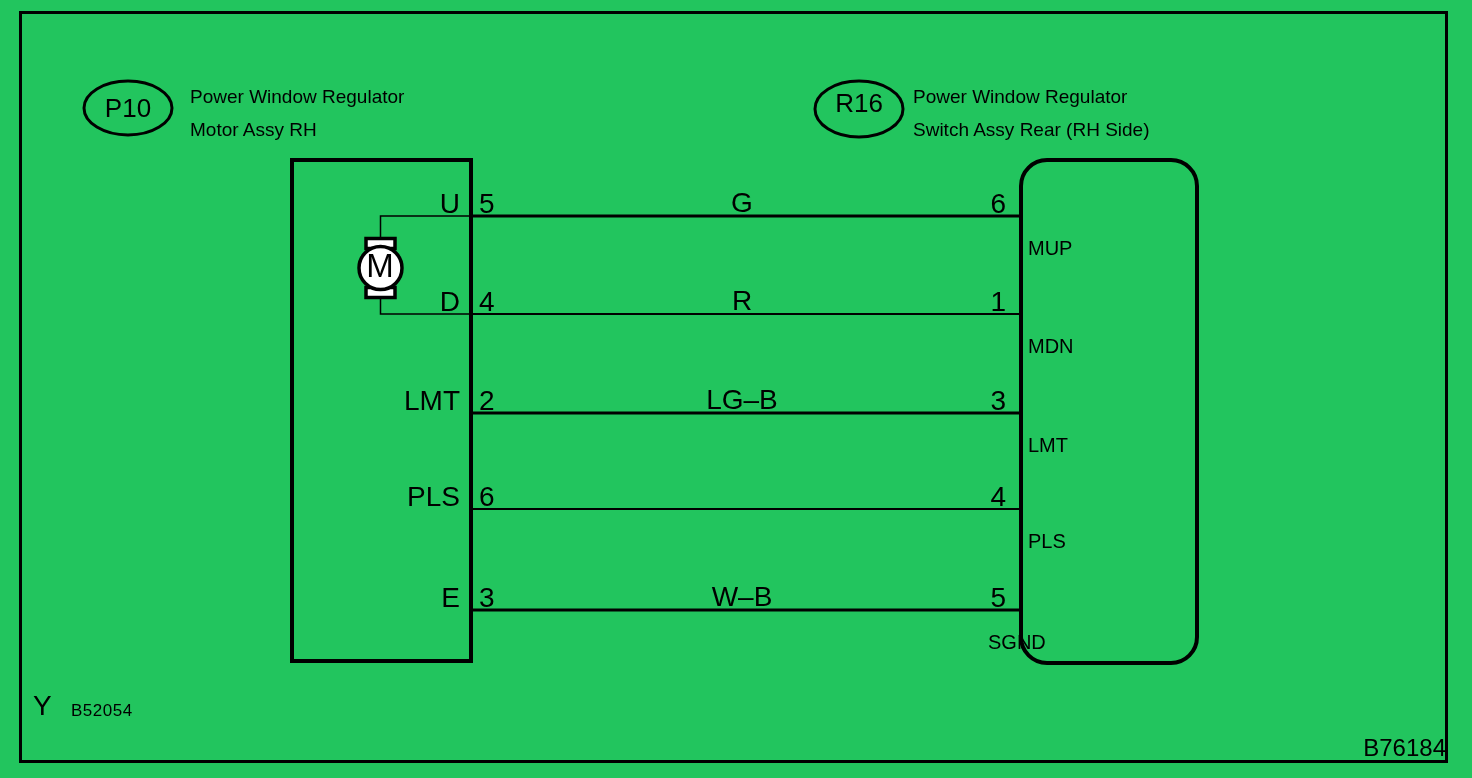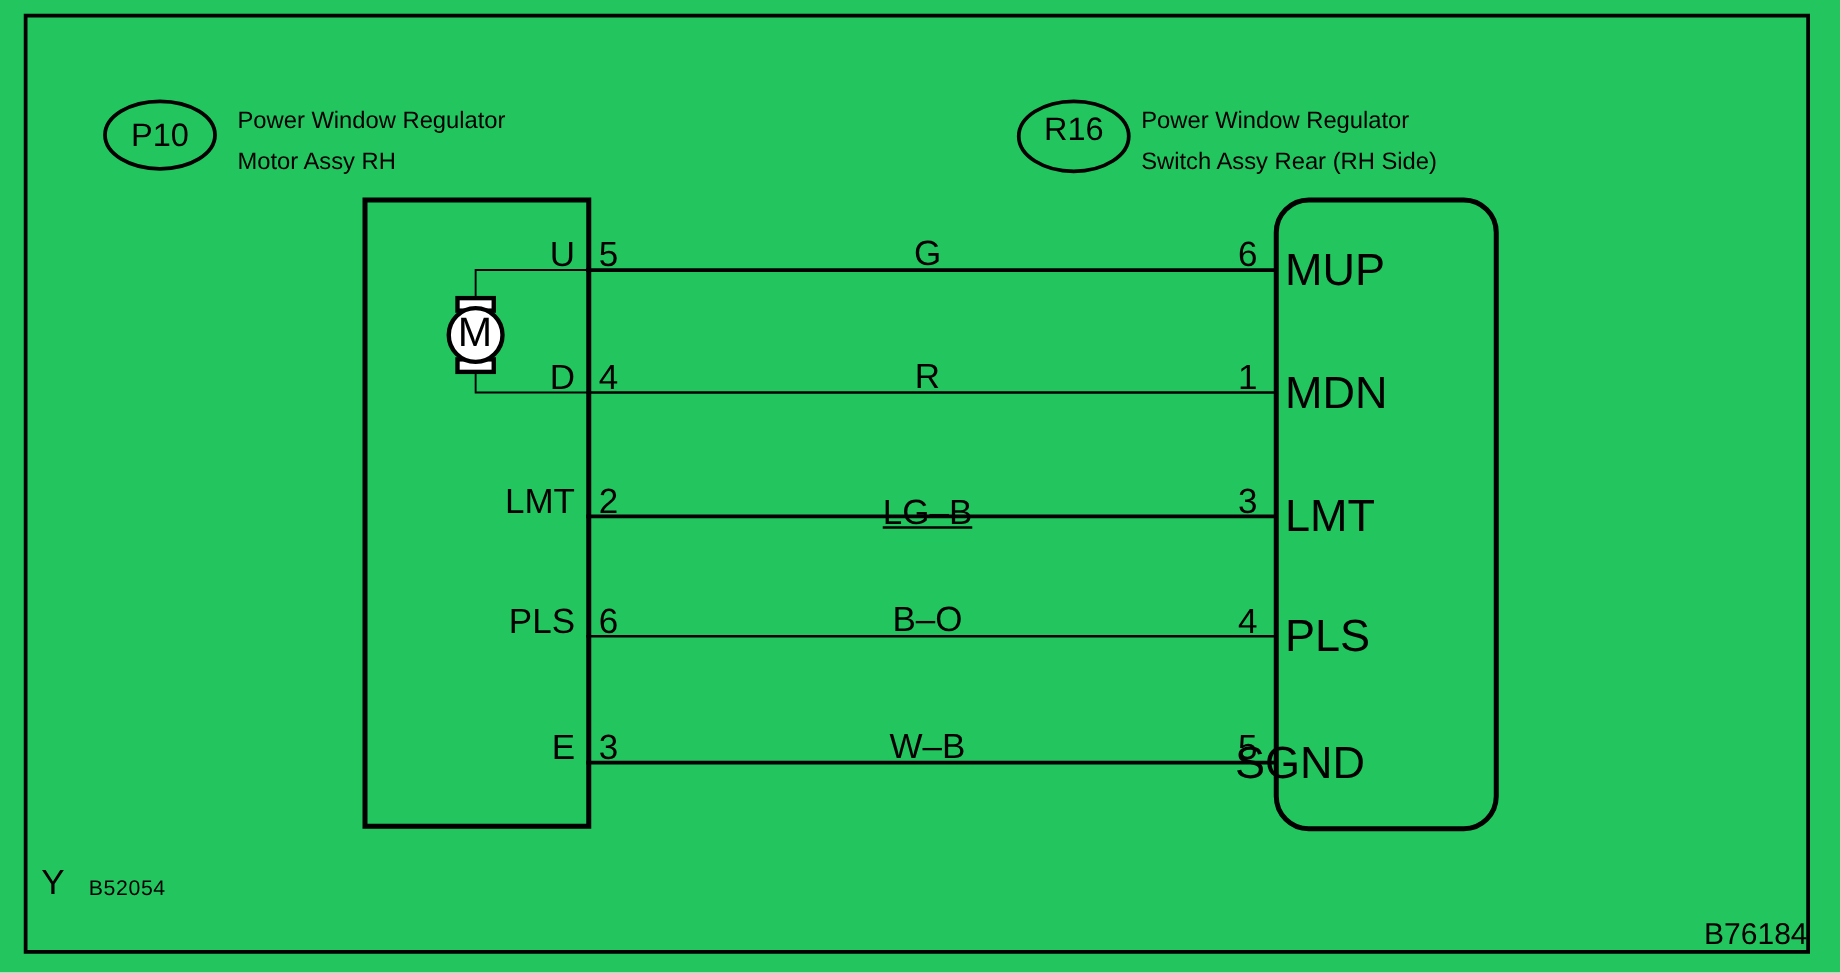--- a/index.html
+++ b/index.html
@@ -21,21 +21,21 @@
   .pin-label-left{
     width:168px;text-align:right;
     font-size:28px;line-height:28px;
   }
   .pin-num{font-size:28px;line-height:28px;}
   .pin-num-right{width:156px;text-align:right;}
   .wire-label{
     left:467px;width:550px;text-align:center;
     font-size:28px;line-height:28px;
   }
-  .pin-label-right{font-size:36px;line-height:28px;}
+  .pin-label-right{font-size:20px;line-height:28px;margin-top:32px;}
   .motor-m{
     width:40px;text-align:center;
     font-size:33px;line-height:30px;
   }
   .foot-big{font-size:28px;line-height:28px;}
   .foot-code{font-size:17px;line-height:19px;letter-spacing:.5px;}
   .foot-code-right{font-size:24px;line-height:20px;}
 </style>
 </head>
 <body>
@@ -91,27 +91,26 @@
   <div class="abs pin-label-right" style="left:1028px;top:202px;">MUP</div>
 
   <div class="abs pin-label-left" style="left:292px;top:288px;">D</div>
   <div class="abs pin-num" style="left:479px;top:288px;">4</div>
   <div class="abs wire-label" style="top:287px;">R</div>
   <div class="abs pin-num pin-num-right" style="left:850px;top:288px;">1</div>
   <div class="abs pin-label-right" style="left:1028px;top:300px;">MDN</div>
 
   <div class="abs pin-label-left" style="left:292px;top:387px;">LMT</div>
   <div class="abs pin-num" style="left:479px;top:387px;">2</div>
-  <div class="abs wire-label" style="top:396px;text-decoration:underline;">LG–B</div>
+  <div class="abs wire-label" style="top:386px;">LG–B</div>
   <div class="abs pin-num pin-num-right" style="left:850px;top:387px;">3</div>
   <div class="abs pin-label-right" style="left:1028px;top:399px;">LMT</div>
 
   <div class="abs pin-label-left" style="left:292px;top:483px;">PLS</div>
   <div class="abs pin-num" style="left:479px;top:483px;">6</div>
-  <div class="abs wire-label" style="top:482px;">B–O</div>
   <div class="abs pin-num pin-num-right" style="left:850px;top:483px;">4</div>
   <div class="abs pin-label-right" style="left:1028px;top:495px;">PLS</div>
 
   <div class="abs pin-label-left" style="left:292px;top:584px;">E</div>
   <div class="abs pin-num" style="left:479px;top:584px;">3</div>
   <div class="abs wire-label" style="top:583px;">W–B</div>
   <div class="abs pin-num pin-num-right" style="left:850px;top:584px;">5</div>
   <div class="abs pin-label-right" style="left:988px;top:596px;">SGND</div>
 
   <div class="abs foot-big" style="left:33px;top:692px;">Y</div>

